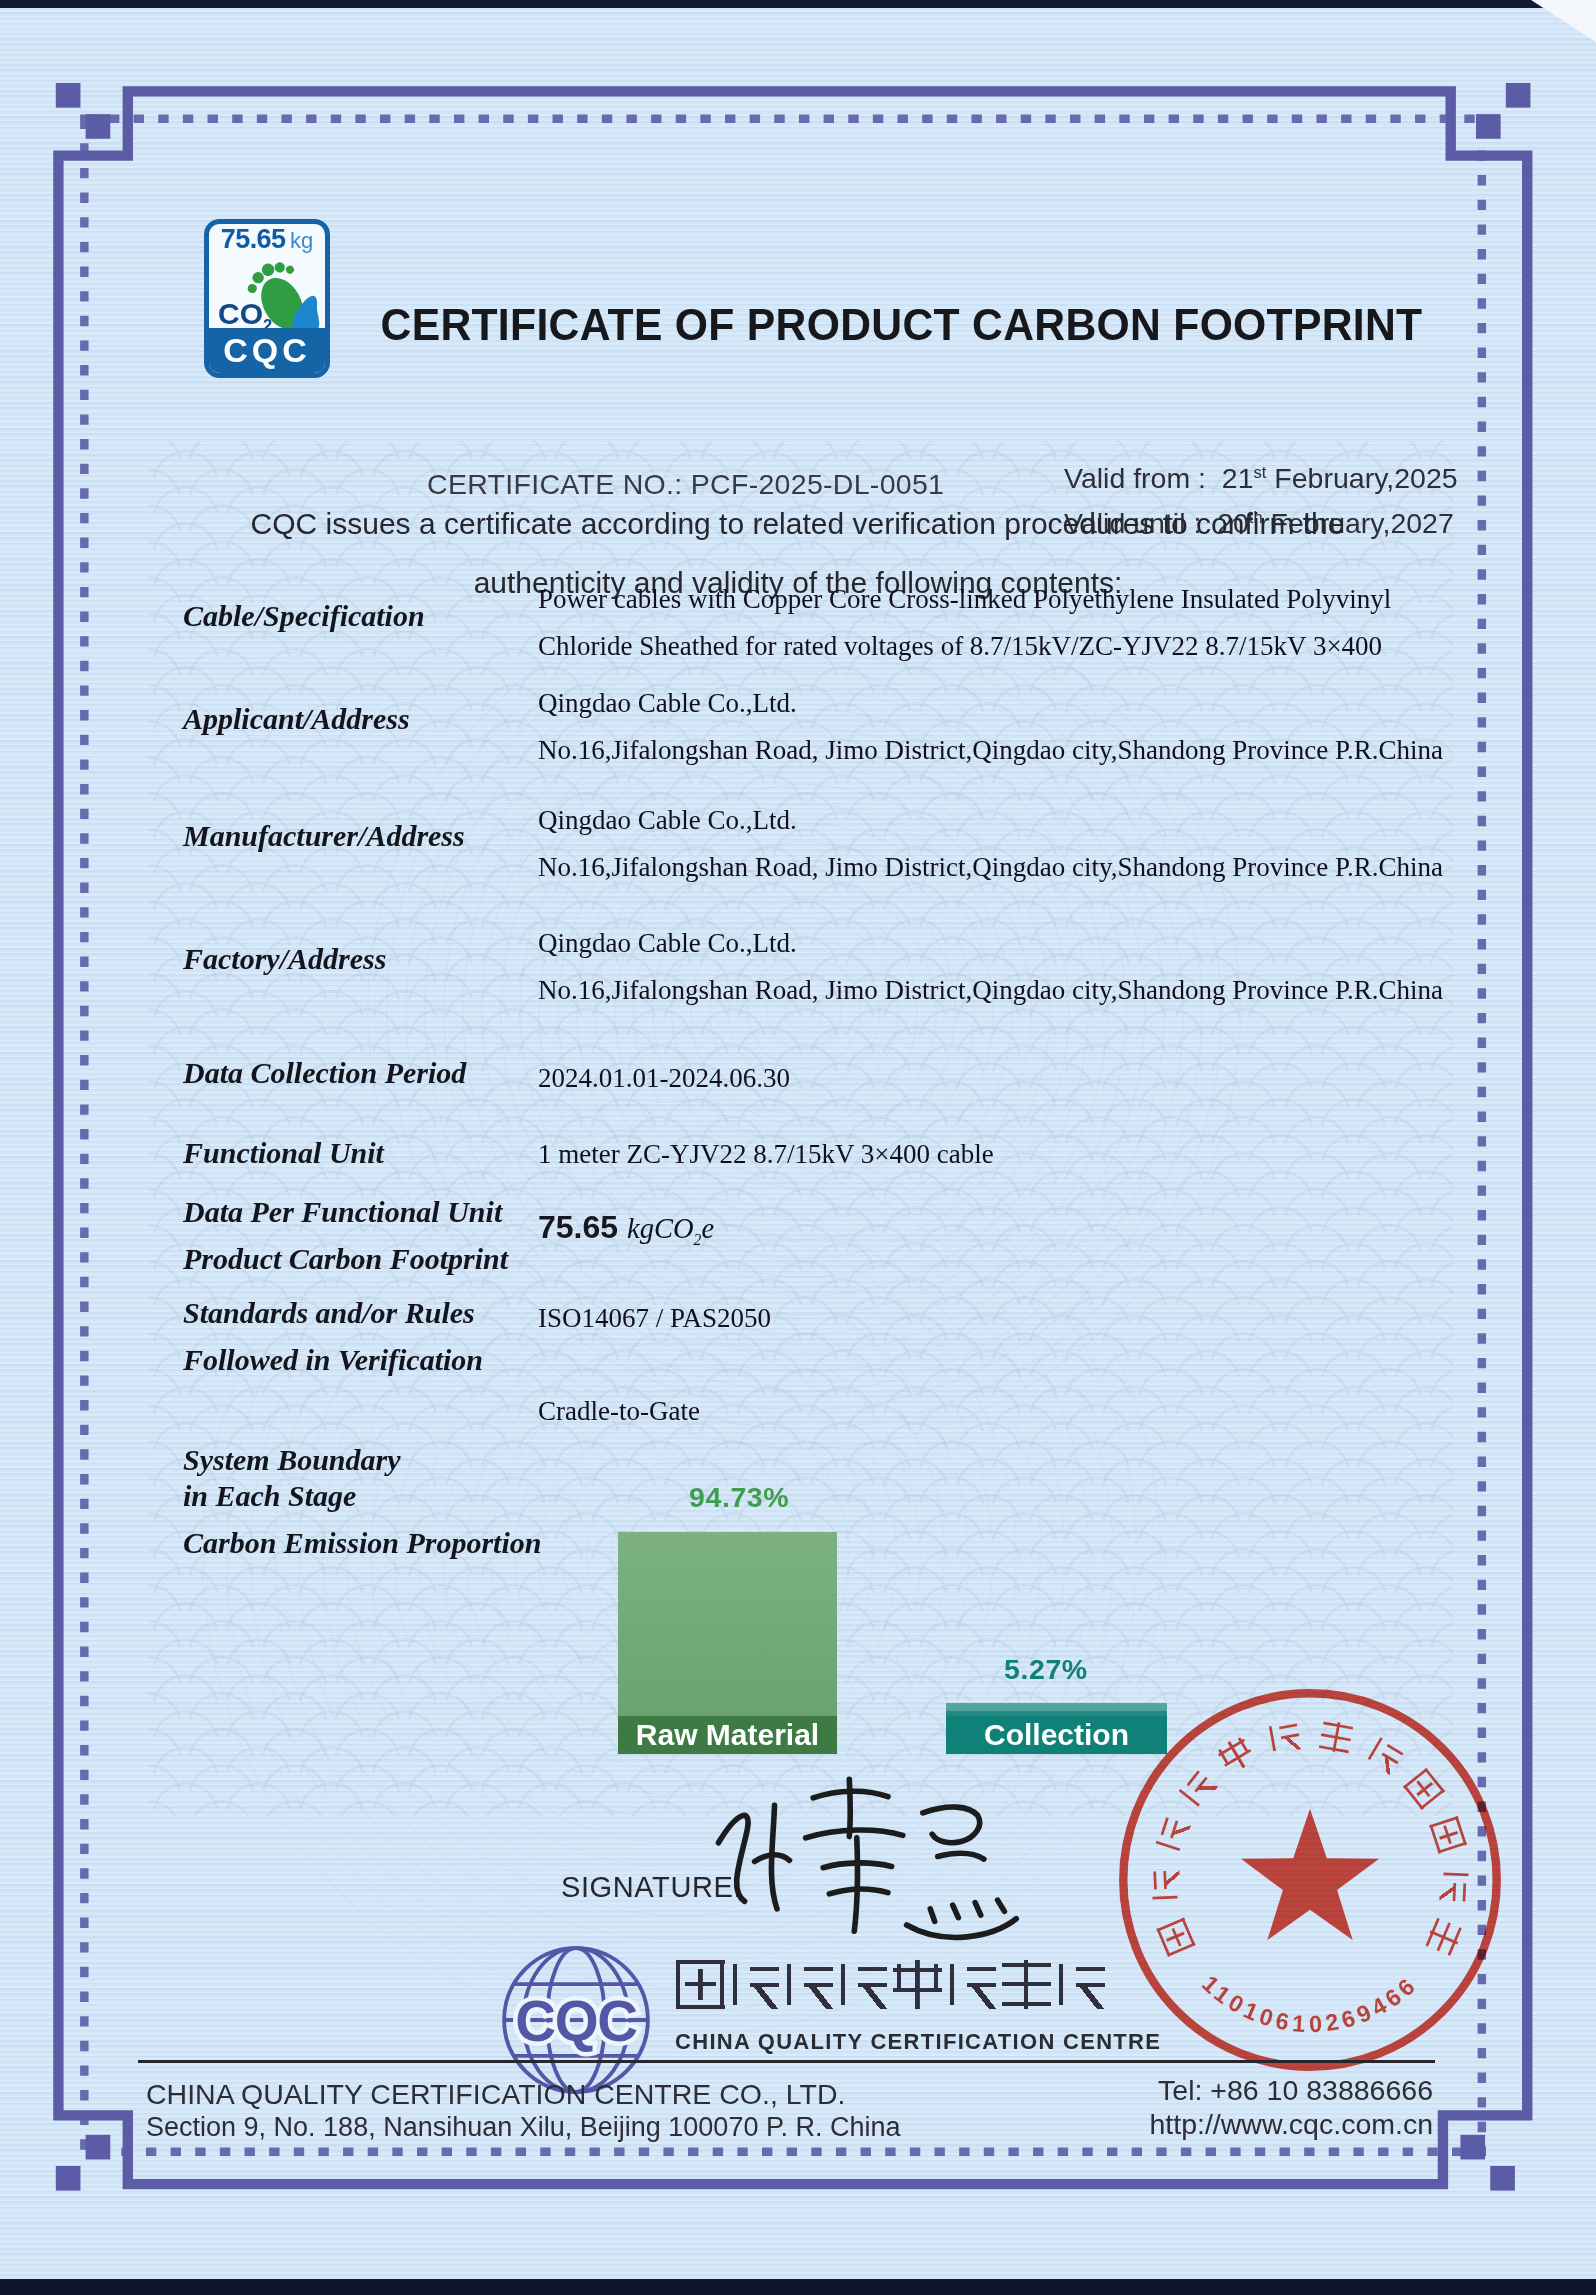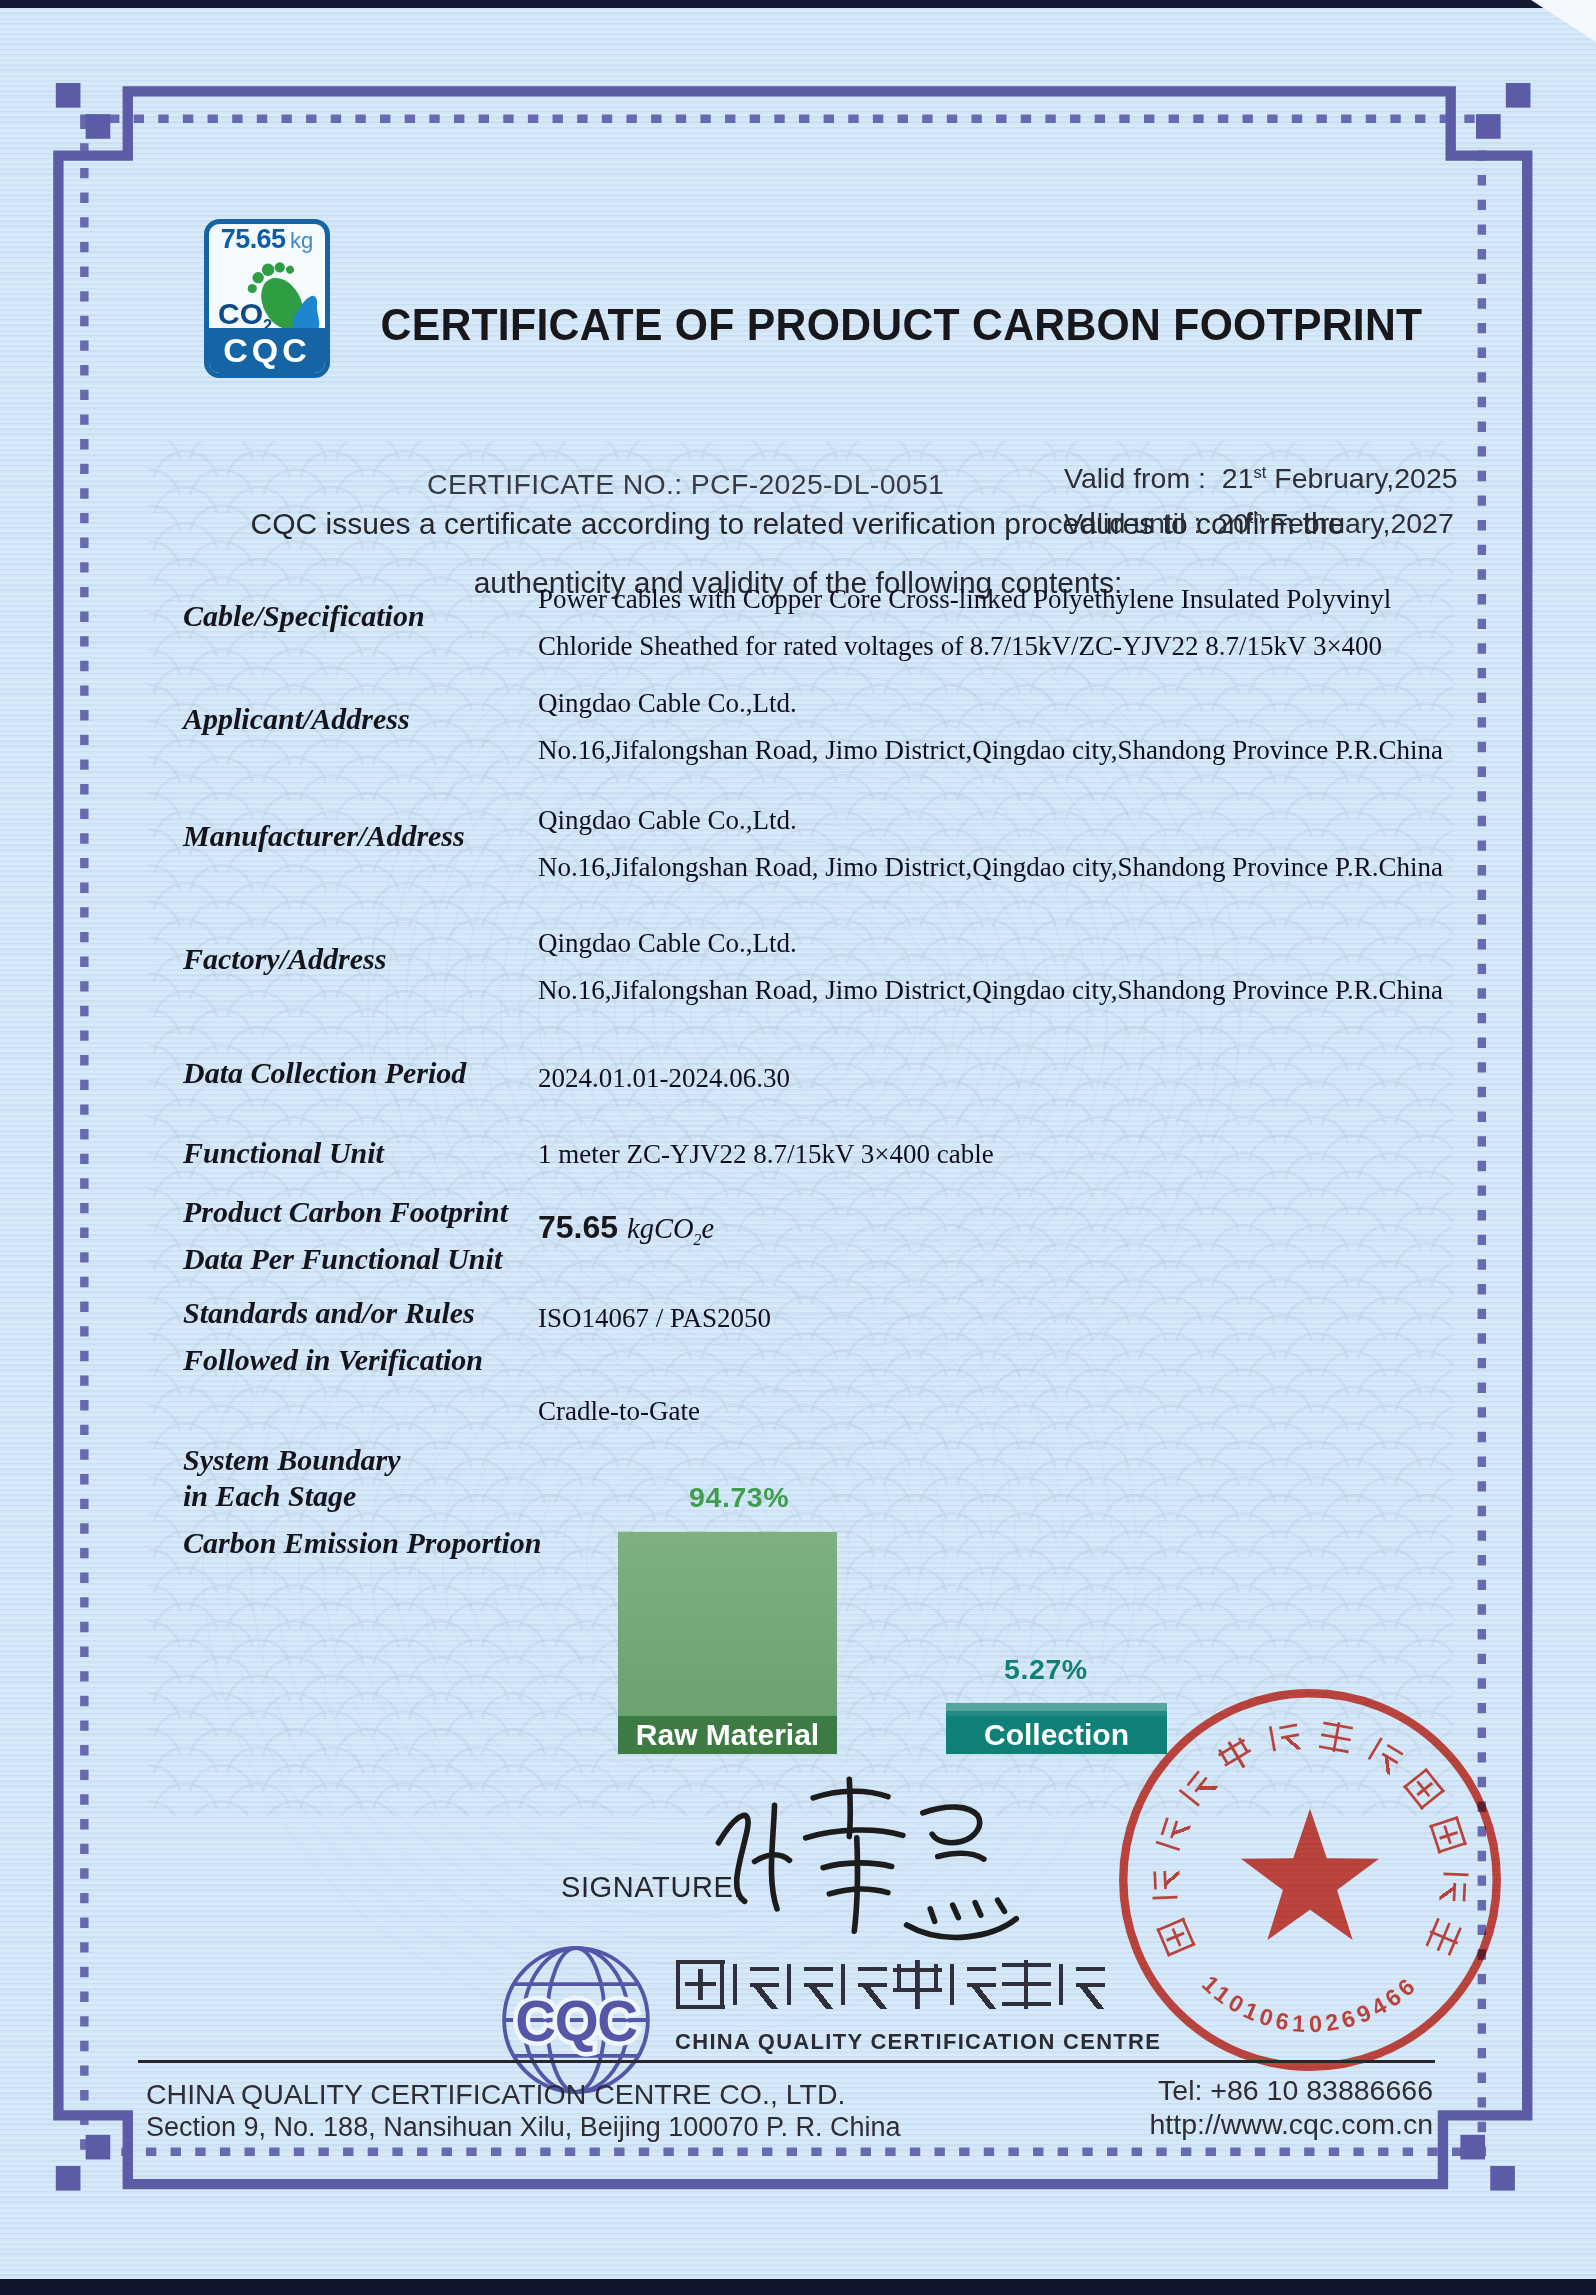--- a/index.html
+++ b/index.html
@@ -187,22 +187,22 @@
       <div>No.16,Jifalongshan Road, Jimo District,Qingdao city,Shandong Province P.R.China</div>
   </div>
 
   <div id="r5l" class="f-label">Data Collection Period</div>
   <div id="r5v" class="f-value">2024.01.01-2024.06.30</div>
 
   <div id="r6l" class="f-label">Functional Unit</div>
   <div id="r6v" class="f-value">1 meter ZC-YJV22 8.7/15kV 3×400  cable</div>
 
   <div id="r7l" class="f-label">
-    <div>Product Carbon Footprint</div>
-      <div>Data Per Functional Unit</div>
+    <div>Data Per Functional Unit</div>
+      <div>Product Carbon Footprint</div>
   </div>
   <div id="r7v" class="f-value">
     <span id="pcf-number">75.65</span><span id="pcf-unit"><span>kgCO</span><sub>2</sub><span>e</span></span>
   </div>
 
   <div id="r8l" class="f-label">
     <div>Standards and/or Rules</div>
       <div>Followed in Verification</div>
   </div>
   <div id="r8v" class="f-value">ISO14067 / PAS2050</div>

